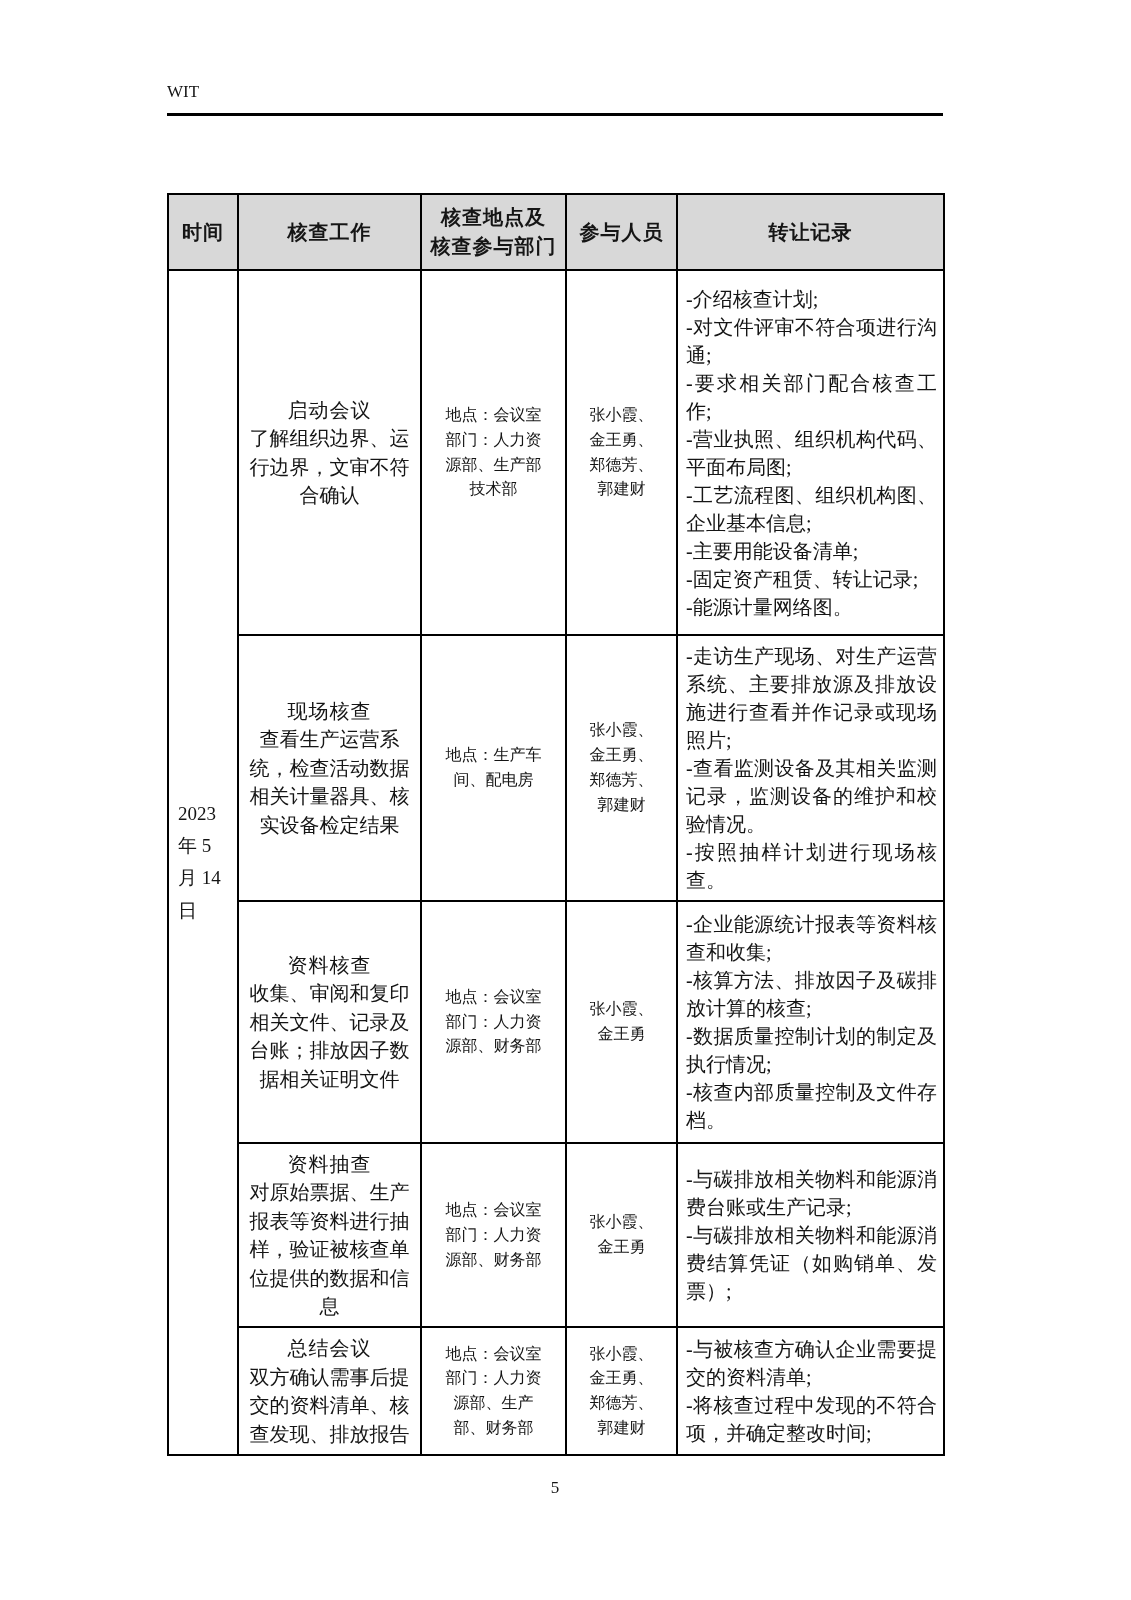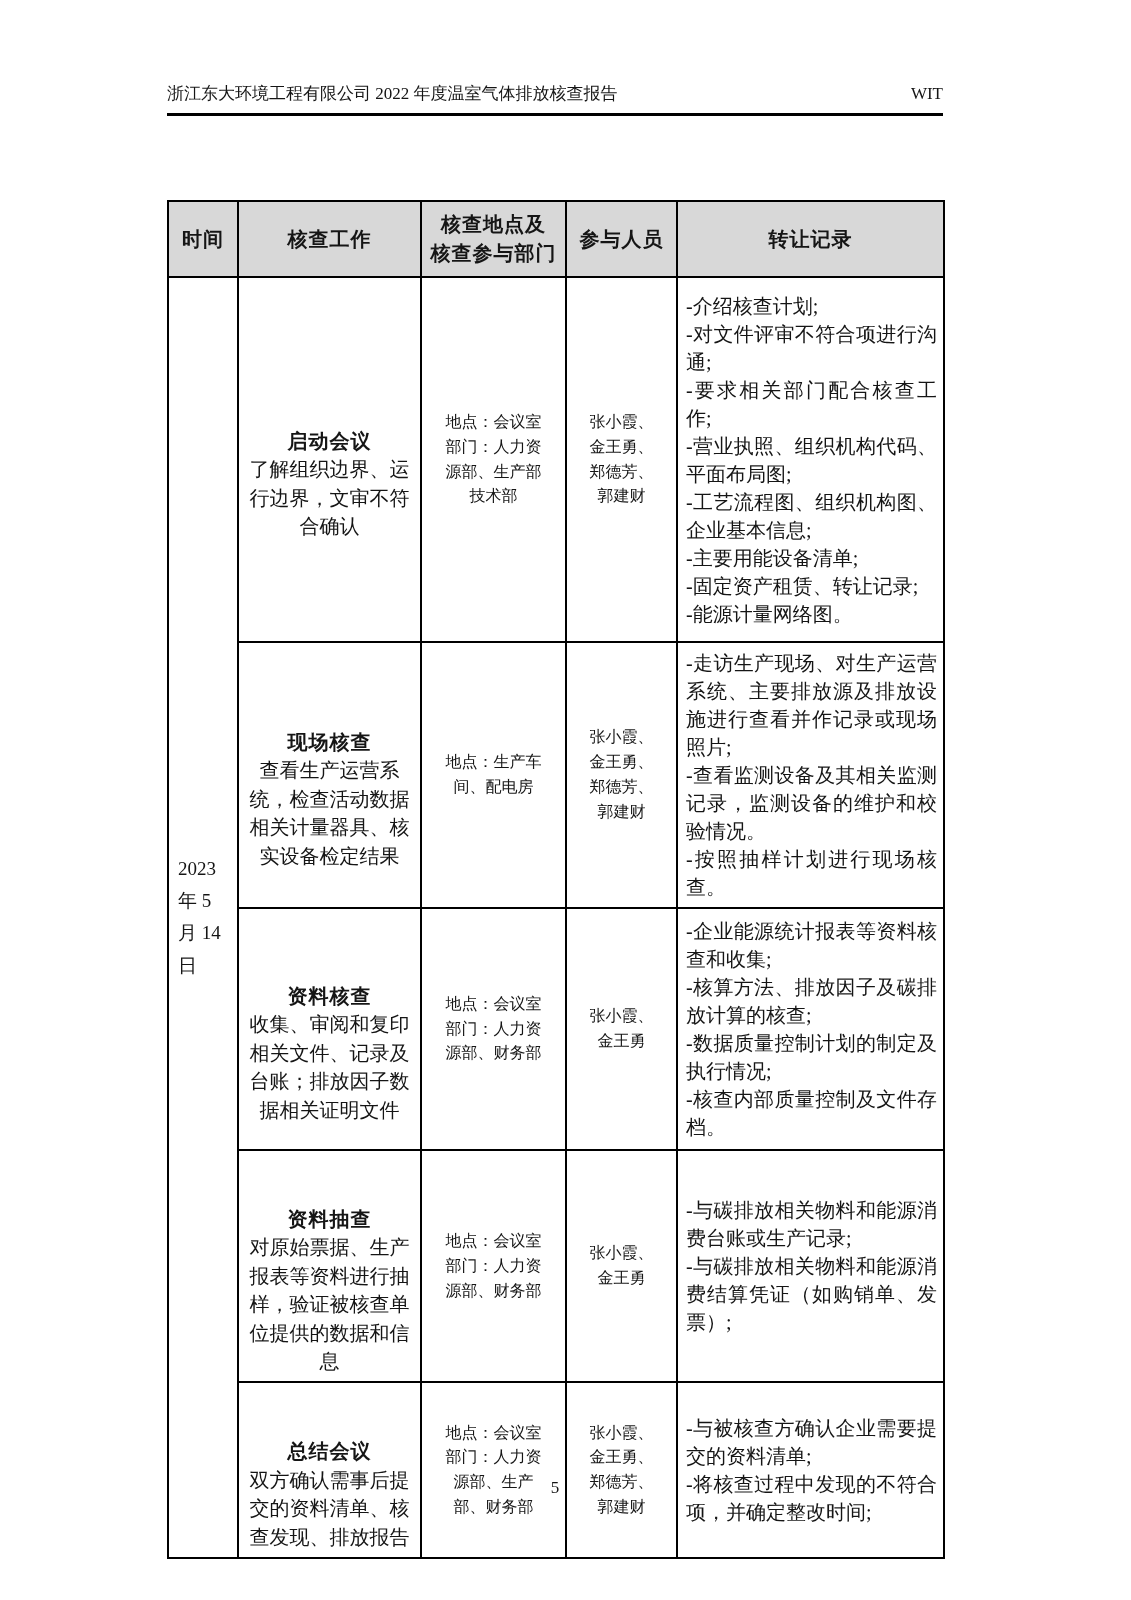--- a/index.html
+++ b/index.html
@@ -13,62 +13,61 @@
 
   
   .page-header{top:82px;display:flex;justify-content:space-between;align-items:baseline;font-size:17px;}
   .header-rule{position:absolute;left:167px;top:113px;width:776px;height:0;border-top:3px solid #000;}
 
   
   .table-title{top:143px;text-align:center;font-size:21px;font-weight:bold;letter-spacing:1px;}
 
   
   table.visit-table{
-    position:absolute;left:167px;top:200px;width:776px;
+    position:absolute;left:167px;top:193px;width:776px;
     border-collapse:collapse;table-layout:fixed;border-radius:32px;
   }
   .visit-table th,.visit-table td{
     border:2px solid #000;vertical-align:middle;overflow:hidden;
   }
   .visit-table th{
     background:#d8d8d8;font-size:20px;font-weight:bold;
     text-align:center;white-space:pre-line;line-height:1.45;height:72px;letter-spacing:1px;
   }
   .col-time{width:70px;}
   .col-work{width:183px;}
   .col-loc{width:145px;}
   .col-part{width:111px;}
   .col-content{width:267px;}
 
   .cell-time{
     font-size:19px;white-space:pre-line;line-height:1.7;padding:0 9px;
   }
   .cell-work{text-align:center;font-size:20px;line-height:1.42;padding:6px 10px;}
-  .work-title{font-weight:bold;letter-spacing:1px;margin-top:48px;}
+  .work-title{font-weight:normal;letter-spacing:1px;}
   .work-desc{white-space:pre-line;}
   .cell-loc,.cell-part{
     text-align:center;font-size:16px;line-height:1.55;white-space:pre-line;padding:6px 8px;
   }
   .cell-content{
     font-size:20px;line-height:1.4;padding:6px 6px 6px 8px;margin-top:44px;
   }
   .cell-content .bullet{
     text-align:justify;text-justify:inter-ideograph;margin:0;
   }
 
   
   .page-footer{top:1478px;text-align:center;font-size:17px;}
 </style>
 </head>
 <body>
 
 <div class="page">
 
   <div class="content page-header" style="position:absolute;">
-    <span>浙江东大环境工程有限公司 2022 年度温室气体排放核查报告</span>
     <span>WIT</span>
   </div>
   <div class="header-rule"></div>
 
 
   <table class="visit-table">
     <colgroup>
       <col class="col-time">
         <col class="col-work">
         <col class="col-loc">

